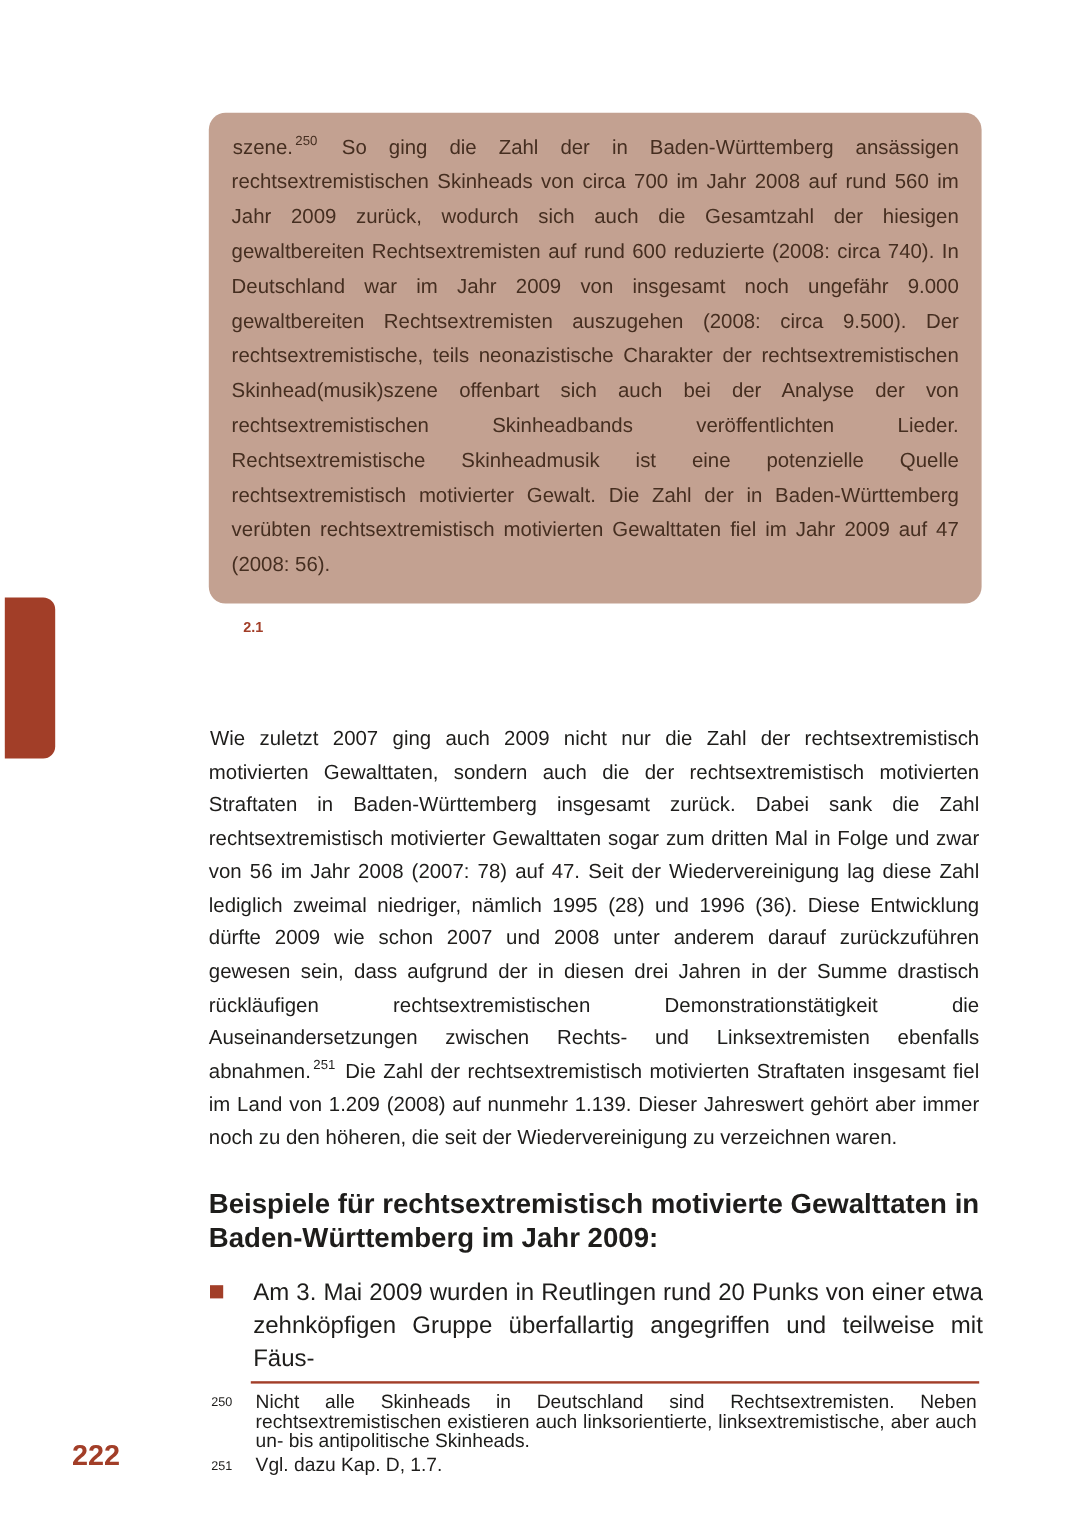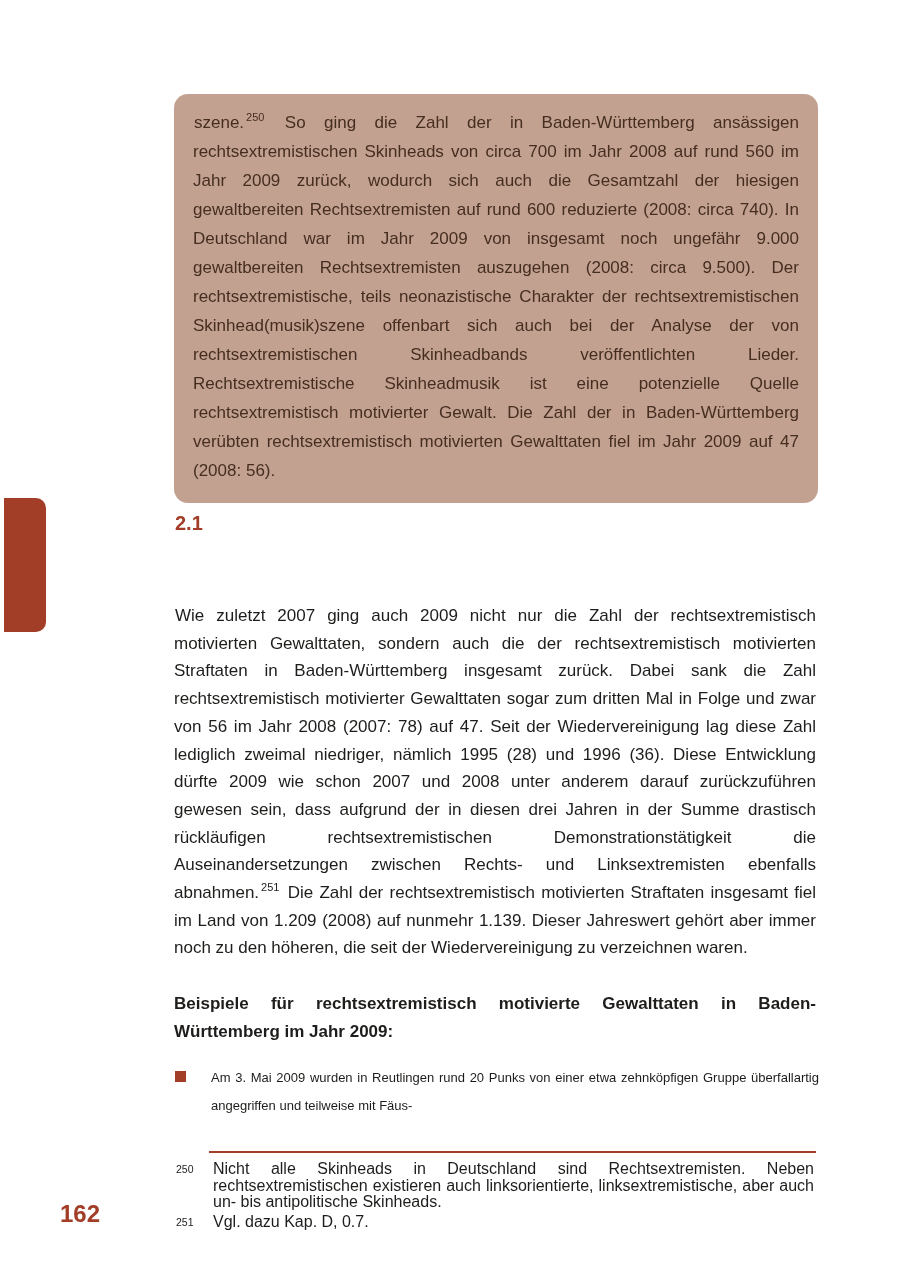--- a/index.html
+++ b/index.html
@@ -37,51 +37,51 @@
   .side-tab{
     position:absolute;left:0;top:494px;width:42px;height:134px;
     background:var(--accent);
     border-radius:0 10px 10px 0;
   }
   
   .section-heading{
     position:absolute;left:170px;top:503px;width:644px;
     display:flex;
     color:var(--accent);
-    font-weight:bold;font-size:20px;line-height:31px;
+    font-weight:bold;font-size:12px;line-height:31px;text-align:center;
   }
   .sec-num{width:72px;flex:0 0 72px;}
   .sec-title{flex:1;}
   
   .body-par{
     position:absolute;left:170px;top:598px;width:642px;
     color:var(--body_text);
     font-size:17px;line-height:27.7px;
     text-align:justify;
   }
   
   .examples-heading{
     position:absolute;left:170px;top:986px;width:642px;
     color:var(--body_text);
-    font-weight:bold;font-size:17px;line-height:27.5px;
+    font-weight:bold;font-size:23px;line-height:27.5px;
     text-align:justify;
   }
   
   .bullet-row{
     position:absolute;left:170px;top:1059px;width:646px;
     display:flex;align-items:flex-start;
   }
   .bullet-square{
     flex:0 0 11px;width:11px;height:11px;margin-top:8px;
     background:var(--accent);
   }
   .bullet-text{
     flex:1;margin-left:24px;
     color:var(--body_text);
-    font-size:13px;line-height:27.7px;
+    font-size:20px;line-height:27.7px;
     text-align:justify;
   }
   
   .footnote-area{
     position:absolute;left:170px;top:1146px;width:642px;
   }
   .footnote-rule{
     margin-left:35px;width:607px;height:2px;
     background:var(--accent);
     margin-bottom:7px;
@@ -132,19 +132,19 @@
   </div>
 
   <div class="footnote-area">
     <div class="footnote-rule"></div>
     <div class="footnote">
       <span class="fn-num">250</span>
       <span class="fn-text">Nicht alle Skinheads in Deutschland sind Rechtsextremisten. Neben rechtsextremistischen existieren auch linksorientierte, linksextremistische, aber auch un- bis antipolitische Skinheads.</span>
     </div>
     <div class="footnote">
       <span class="fn-num">251</span>
-      <span class="fn-text">Vgl. dazu Kap. D, 0.7.</span>
+      <span class="fn-text">Vgl. dazu Kap. D, 1.7.</span>
     </div>
   </div>
 
-  <div class="page-number">162</div>
+  <div class="page-number">222</div>
 
 </div>
 
 </body></html>

